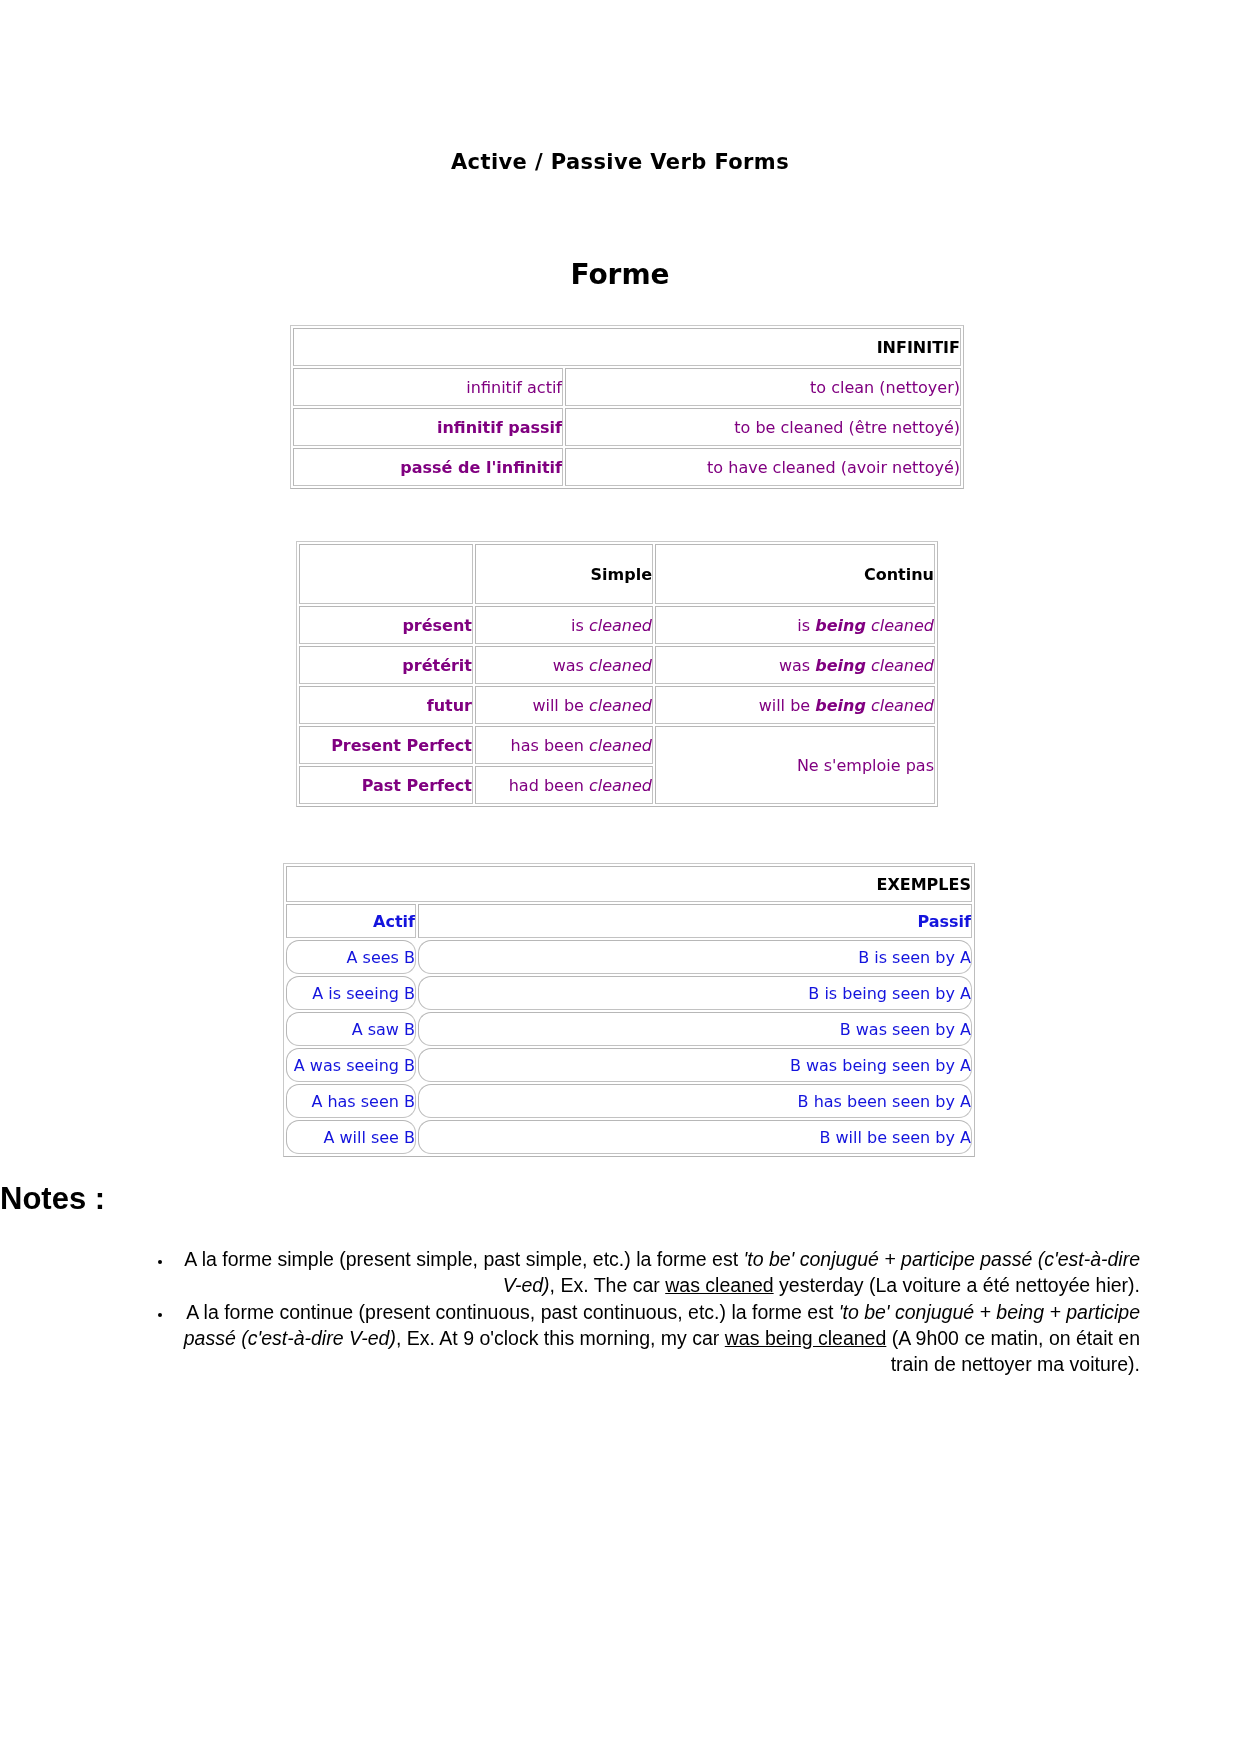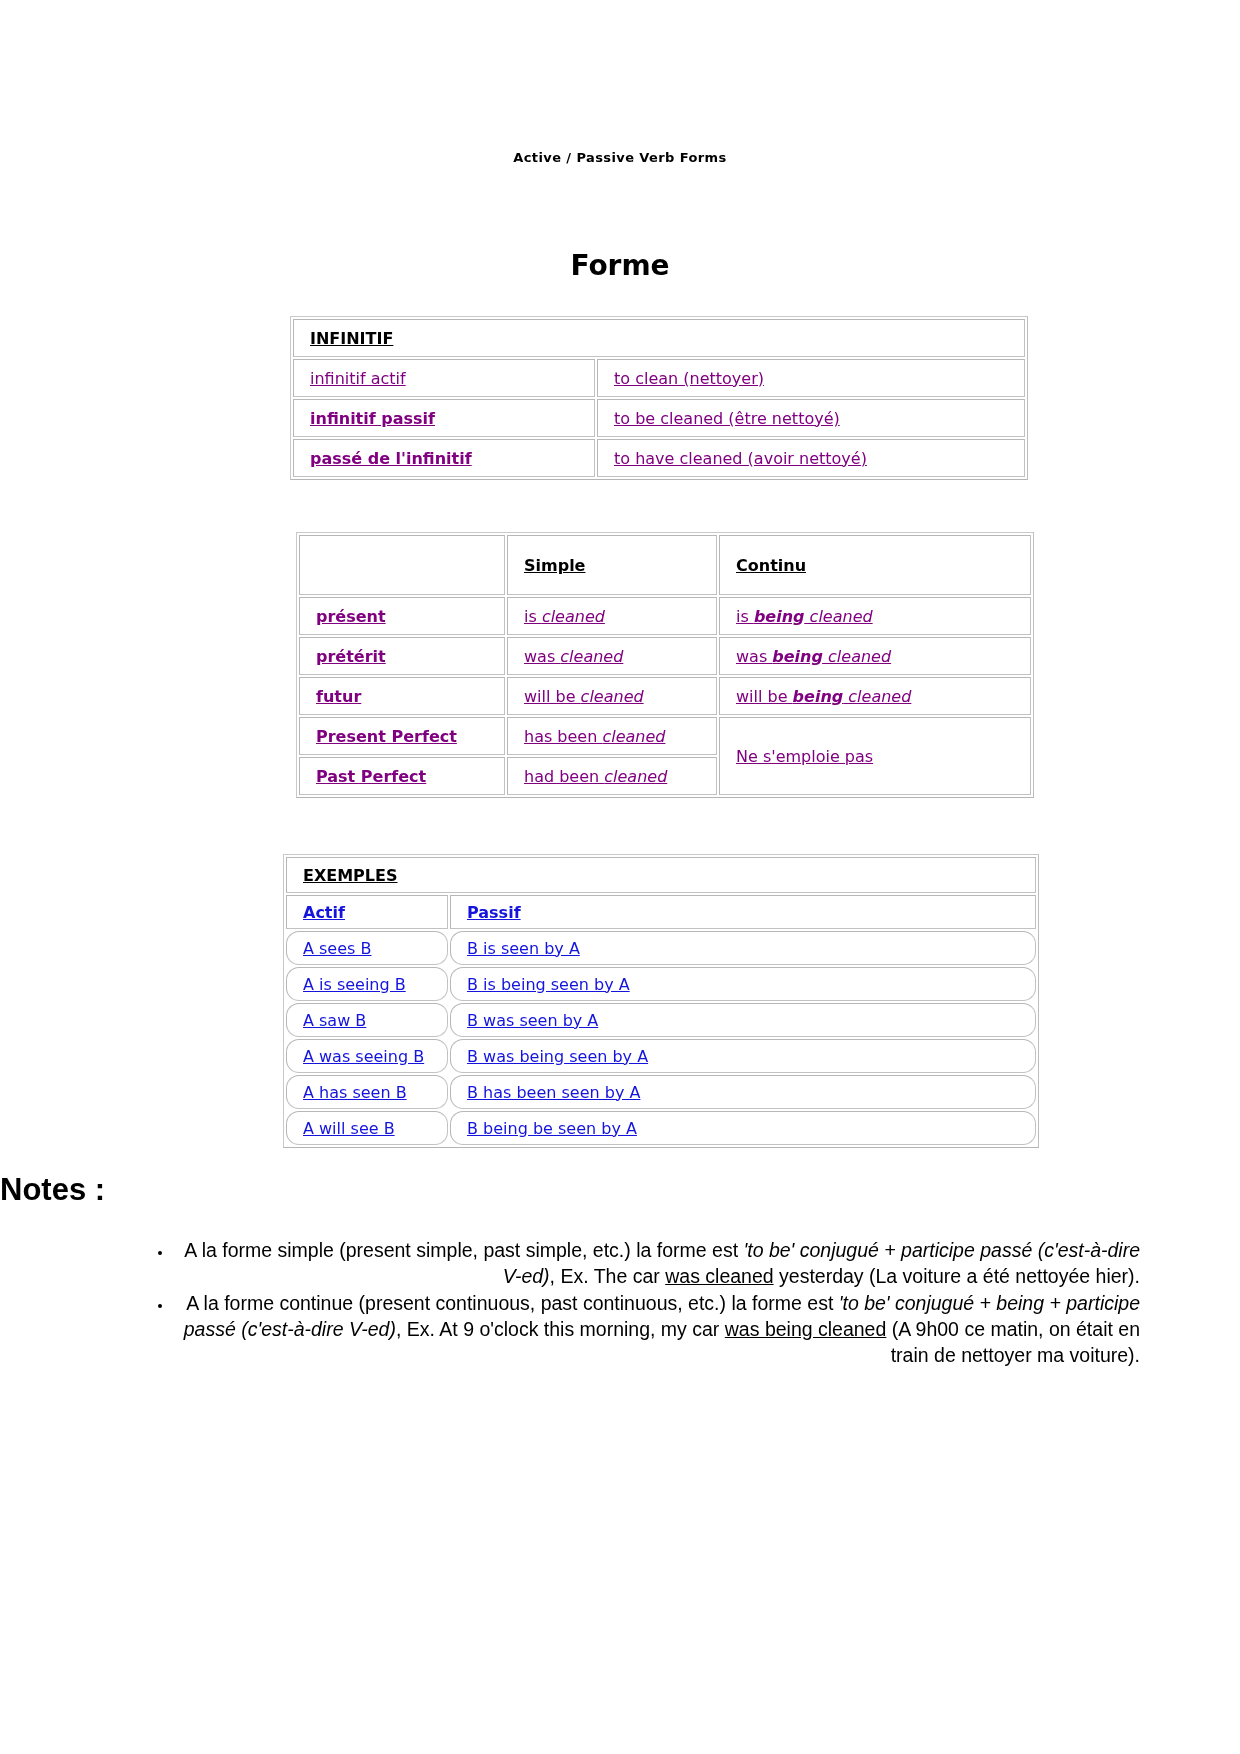--- a/index.html
+++ b/index.html
@@ -6,21 +6,21 @@
   body {
     width:1240px; height:1754px;
     font-family:"DejaVu Sans", sans-serif;
     color:#000;
   }
   .page { width:1240px; height:1754px; overflow:hidden; }
 
   .doc-title {
     padding-top:150px;
     text-align:center;
-    font-size:13px;
+    font-size:21px;
     font-weight:bold;
     letter-spacing:0.4px;
   }
   .forme-heading {
     margin:84px 0 0 0;
     text-align:center;
     font-size:28px;
     font-weight:bold;
   }
 
@@ -29,25 +29,24 @@
     border-collapse:separate;
     border-spacing:2px;
     border:1px solid #c9c9c9;
     border-bottom-color:#b4b4b4;
     border-right-color:#bdbdbd;
   }
   table.doc-table td {
     border:1px solid #c2c2c2;
     border-top-color:#b7b7b7;
     border-left-color:#b7b7b7;
-    text-align:left;
+    text-align:right;
     vertical-align:middle;
-    padding:2px 16px;
+    padding:2px 0;
     font-size:16px;
-    text-decoration:underline;
   }
   .t1 { margin:34px 0 0 290px; }
   .t1 td { height:32px; }
   .t1 .c1 { width:268px; }
   .t1 .c2 { width:394px; }
 
   .t2 { margin:52px 0 0 296px; }
   .t2 td { height:32px; }
   .t2 .c1 { width:172px; }
   .t2 .c2 { width:176px; }
@@ -176,21 +175,21 @@
     <tr>
       <td class="c1 blue">A was seeing B</td>
       <td class="c2 blue">B was being seen by A</td>
     </tr>
     <tr>
       <td class="c1 blue">A has seen B</td>
       <td class="c2 blue">B has been seen by A</td>
     </tr>
     <tr>
       <td class="c1 blue">A will see B</td>
-      <td class="c2 blue">B being be seen by A</td>
+      <td class="c2 blue">B will be seen by A</td>
     </tr>
   </tbody>
     </table>
 
   <div class="notes-heading">Notes :</div>
 
   <ul class="notes-list">
     <li><span class="seg-normal">A la forme simple (present simple, past simple, etc.) la forme est </span><span class="seg-italic">'to be' conjugué + participe passé (c'est-à-dire V-ed)</span><span class="seg-normal">, Ex. The car </span><span class="seg-underline">was cleaned</span><span class="seg-normal"> yesterday (La voiture a été nettoyée hier).</span></li>
     <li><span class="seg-normal">A la forme continue (present continuous, past continuous, etc.) la forme est </span><span class="seg-italic">'to be' conjugué + being + participe passé (c'est-à-dire V-ed)</span><span class="seg-normal">, Ex. At 9 o'clock this morning, my car </span><span class="seg-underline">was being cleaned</span><span class="seg-normal"> (A 9h00 ce matin, on était en train de nettoyer ma voiture).</span></li>
   </ul>

